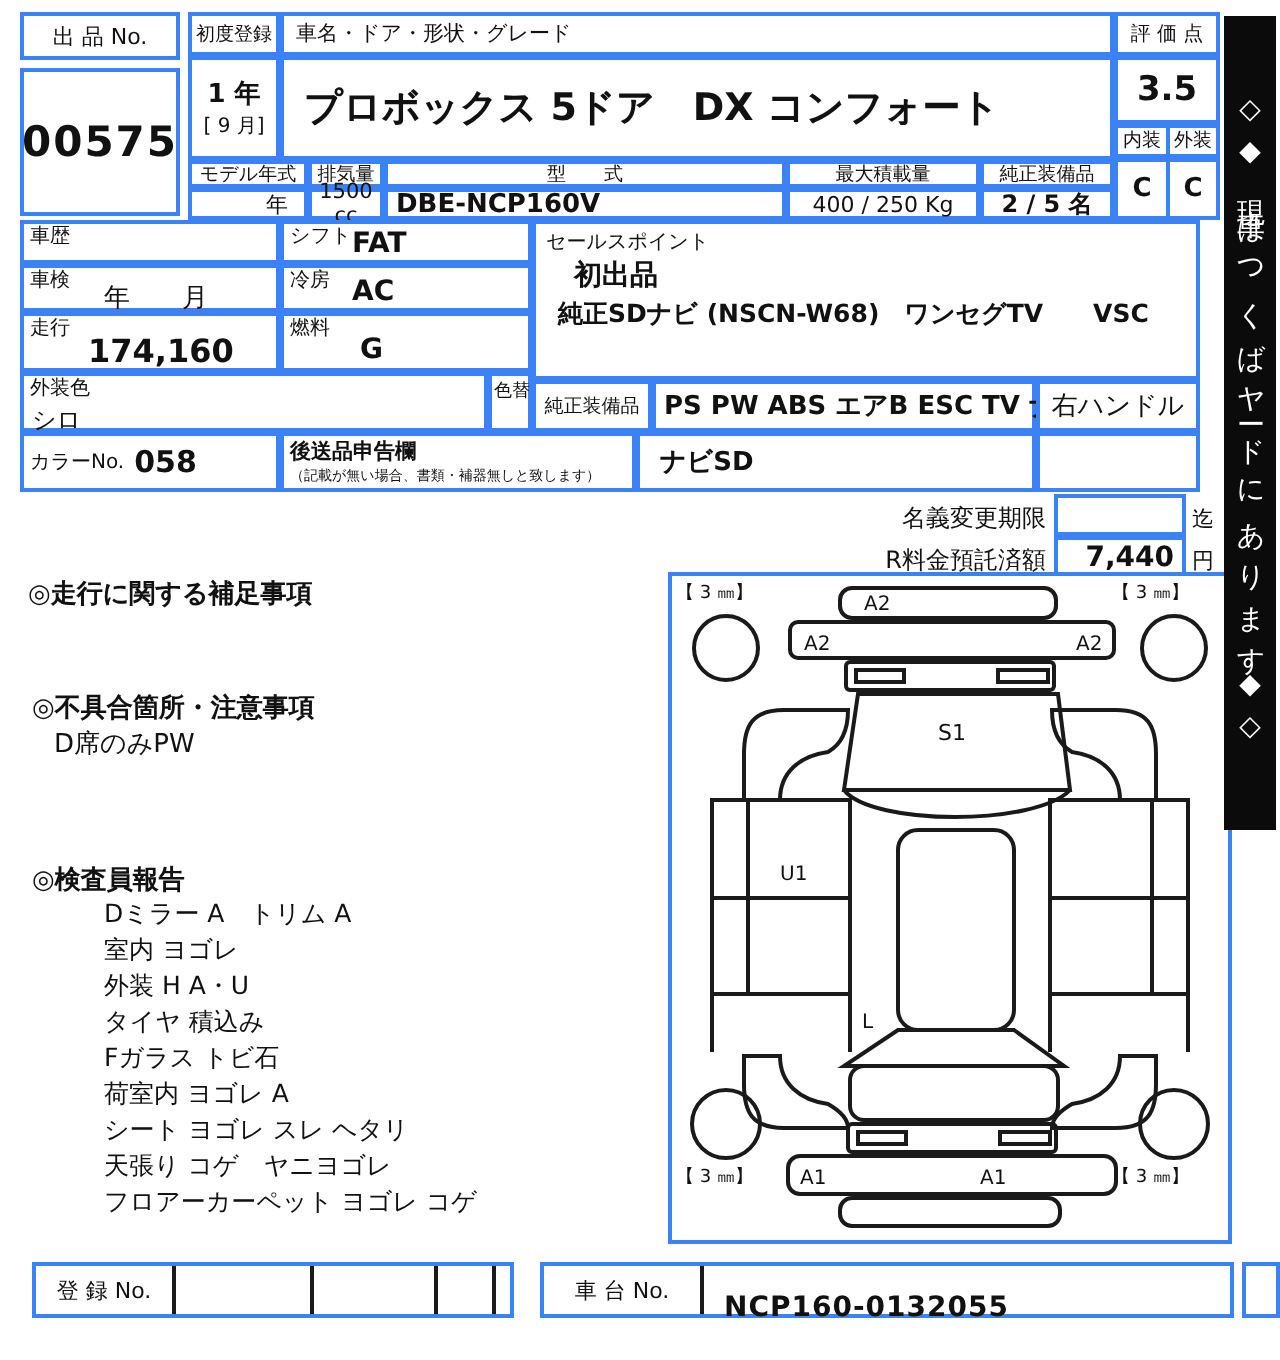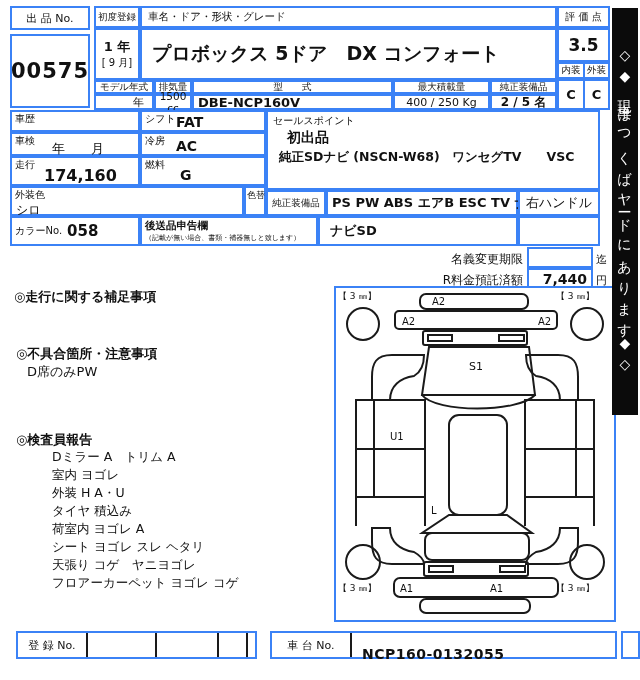--- a/index.html
+++ b/index.html
@@ -121,20 +121,21 @@
   <div class="abs nw" style="left:14px;top:288px;font-size:13px;font-weight:600;">◎走行に関する補足事項</div>
   <div class="abs nw" style="left:16px;top:345px;font-size:13px;font-weight:600;">◎不具合箇所・注意事項</div>
   <div class="abs nw" style="left:27px;top:363px;font-size:13px;">D席のみPW</div>
 
   <div class="abs nw" style="left:16px;top:431px;font-size:13px;font-weight:600;">◎検査員報告</div>
   <div class="abs" style="left:24px;top:448px;width:300px;font-size:12.5px;line-height:18px;margin-left:28px;">
     <div class="nw">Dミラー A　トリム A</div>
     <div class="nw">室内 ヨゴレ</div>
     <div class="nw">外装 H A・U</div>
     <div class="nw">タイヤ 積込み</div>
+    <div class="nw">Fガラス トビ石</div>
     <div class="nw">荷室内 ヨゴレ A</div>
     <div class="nw">シート ヨゴレ スレ ヘタリ</div>
     <div class="nw">天張り コゲ　ヤニヨゴレ</div>
     <div class="nw">フロアーカーペット ヨゴレ コゲ</div>
   </div>
 
   <div class="cell" style="left:334px;top:286px;width:282px;height:336px;">
     <svg width="278" height="332" viewBox="0 0 278 332">
       <g stroke="#1a1a1a" stroke-width="2" fill="none">
 

